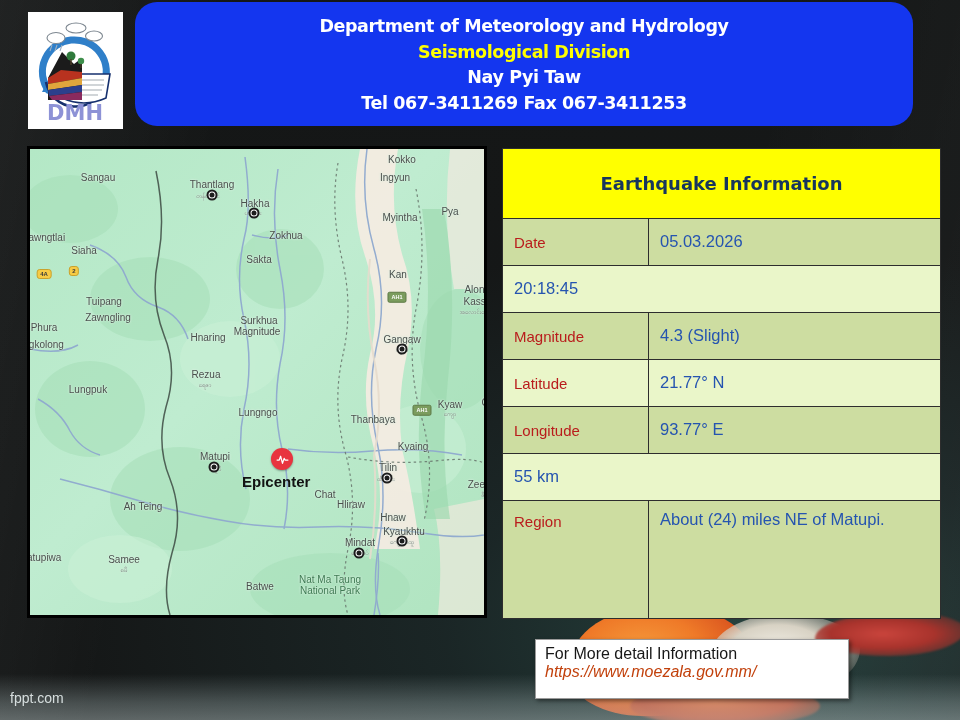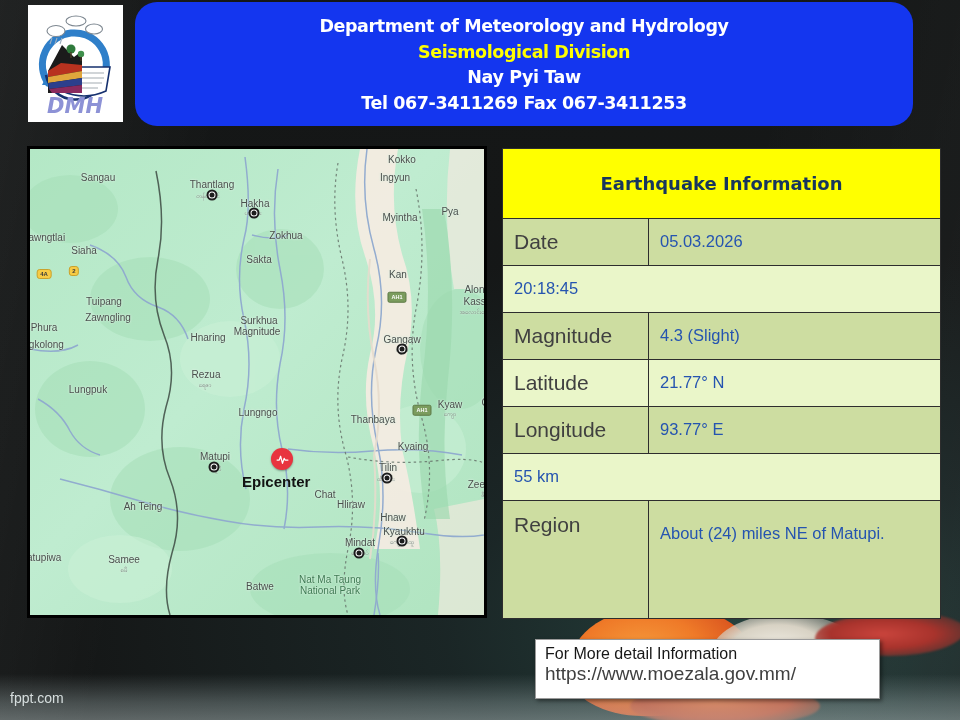--- a/index.html
+++ b/index.html
@@ -55,23 +55,22 @@
   }
   .art-blobD {
     position: absolute; left: 70px; top: 86px; width: 190px; height: 40px;
     background: radial-gradient(ellipse at 45% 40%, #e06b3a 0%, #c24a2b 50%, rgba(150,48,26,0) 100%);
     border-radius: 50%;
     filter: blur(1px);
   }
 
   
   .logo-box {
-    position: absolute; left: 28px; top: 5px; width: 95px; height: 117px;
+    position: absolute; left: 28px; top: 12px; width: 95px; height: 117px;
     background: #ffffff;
-    font-style: italic;
   }
   .logo-svg { display: block; width: 95px; height: 117px; }
 
   
   .header-banner {
     position: absolute; left: 135px; top: 2px; width: 778px; height: 124px;
     background: #1436ef;
     border-radius: 22px;
     display: flex; flex-direction: column;
     align-items: center; justify-content: center;
@@ -191,55 +190,56 @@
   }
   .tbl-row:last-child { border-bottom: none; flex: 1; }
   .tbl-row.odd  { background: #cdddA1; }
   .tbl-row.even { background: #eaf6c9; }
   .tbl-key {
     width: 146px;
     flex: 0 0 146px;
     border-right: 1px solid #2d2d2d;
     display: flex; align-items: center;
     padding: 4px 0 4px 11px;
-    color: #404040;
-    font-size: 21px;
+    color: #b91c1c;
+    font-size: 15px;
     font-family: "Liberation Sans", sans-serif;
   }
   .tbl-row.tall .tbl-key { align-items: flex-start; padding-top: 12px; }
   .tbl-val {
     flex: 1;
     display: flex; align-items: center;
     padding: 4px 8px 4px 11px;
     color: #2554b0;
     font-size: 16.5px;
     font-family: "Liberation Sans", sans-serif;
     line-height: 1.32;
   }
-  .tbl-row.tall .tbl-val { align-items: flex-start; padding-top: 22px; }
+  .tbl-row.tall .tbl-val { align-items: flex-start; padding-top: 8px; }
 
   
   .link-box {
-    position: absolute; left: 535px; top: 639px; width: 345px; height: 60px;
+    position: absolute; left: 535px; top: 639px; width: 314px; height: 60px;
     background: #ffffff;
     border: 1px solid #9a9a9a;
     box-shadow: 2px 2px 4px rgba(0,0,0,0.45);
     padding: 5px 9px;
   }
   .link-line1 {
     color: #171717;
     font-size: 16px;
     font-family: "Liberation Sans", sans-serif;
     line-height: 1.12;
   }
   .link-line2 {
-    color: #404040;
-    font-size: 19px;
+    color: #c2410c;
+    font-size: 16px;
     font-family: "Liberation Sans", sans-serif;
     line-height: 1.12;
+    font-style: italic;
   }
 
   
   .watermark {
     position: absolute; left: 10px; top: 690px;
     color: #e2eaea;
     font-size: 14px;
     font-family: "Liberation Sans", sans-serif;
     opacity: 0.92;
   }

